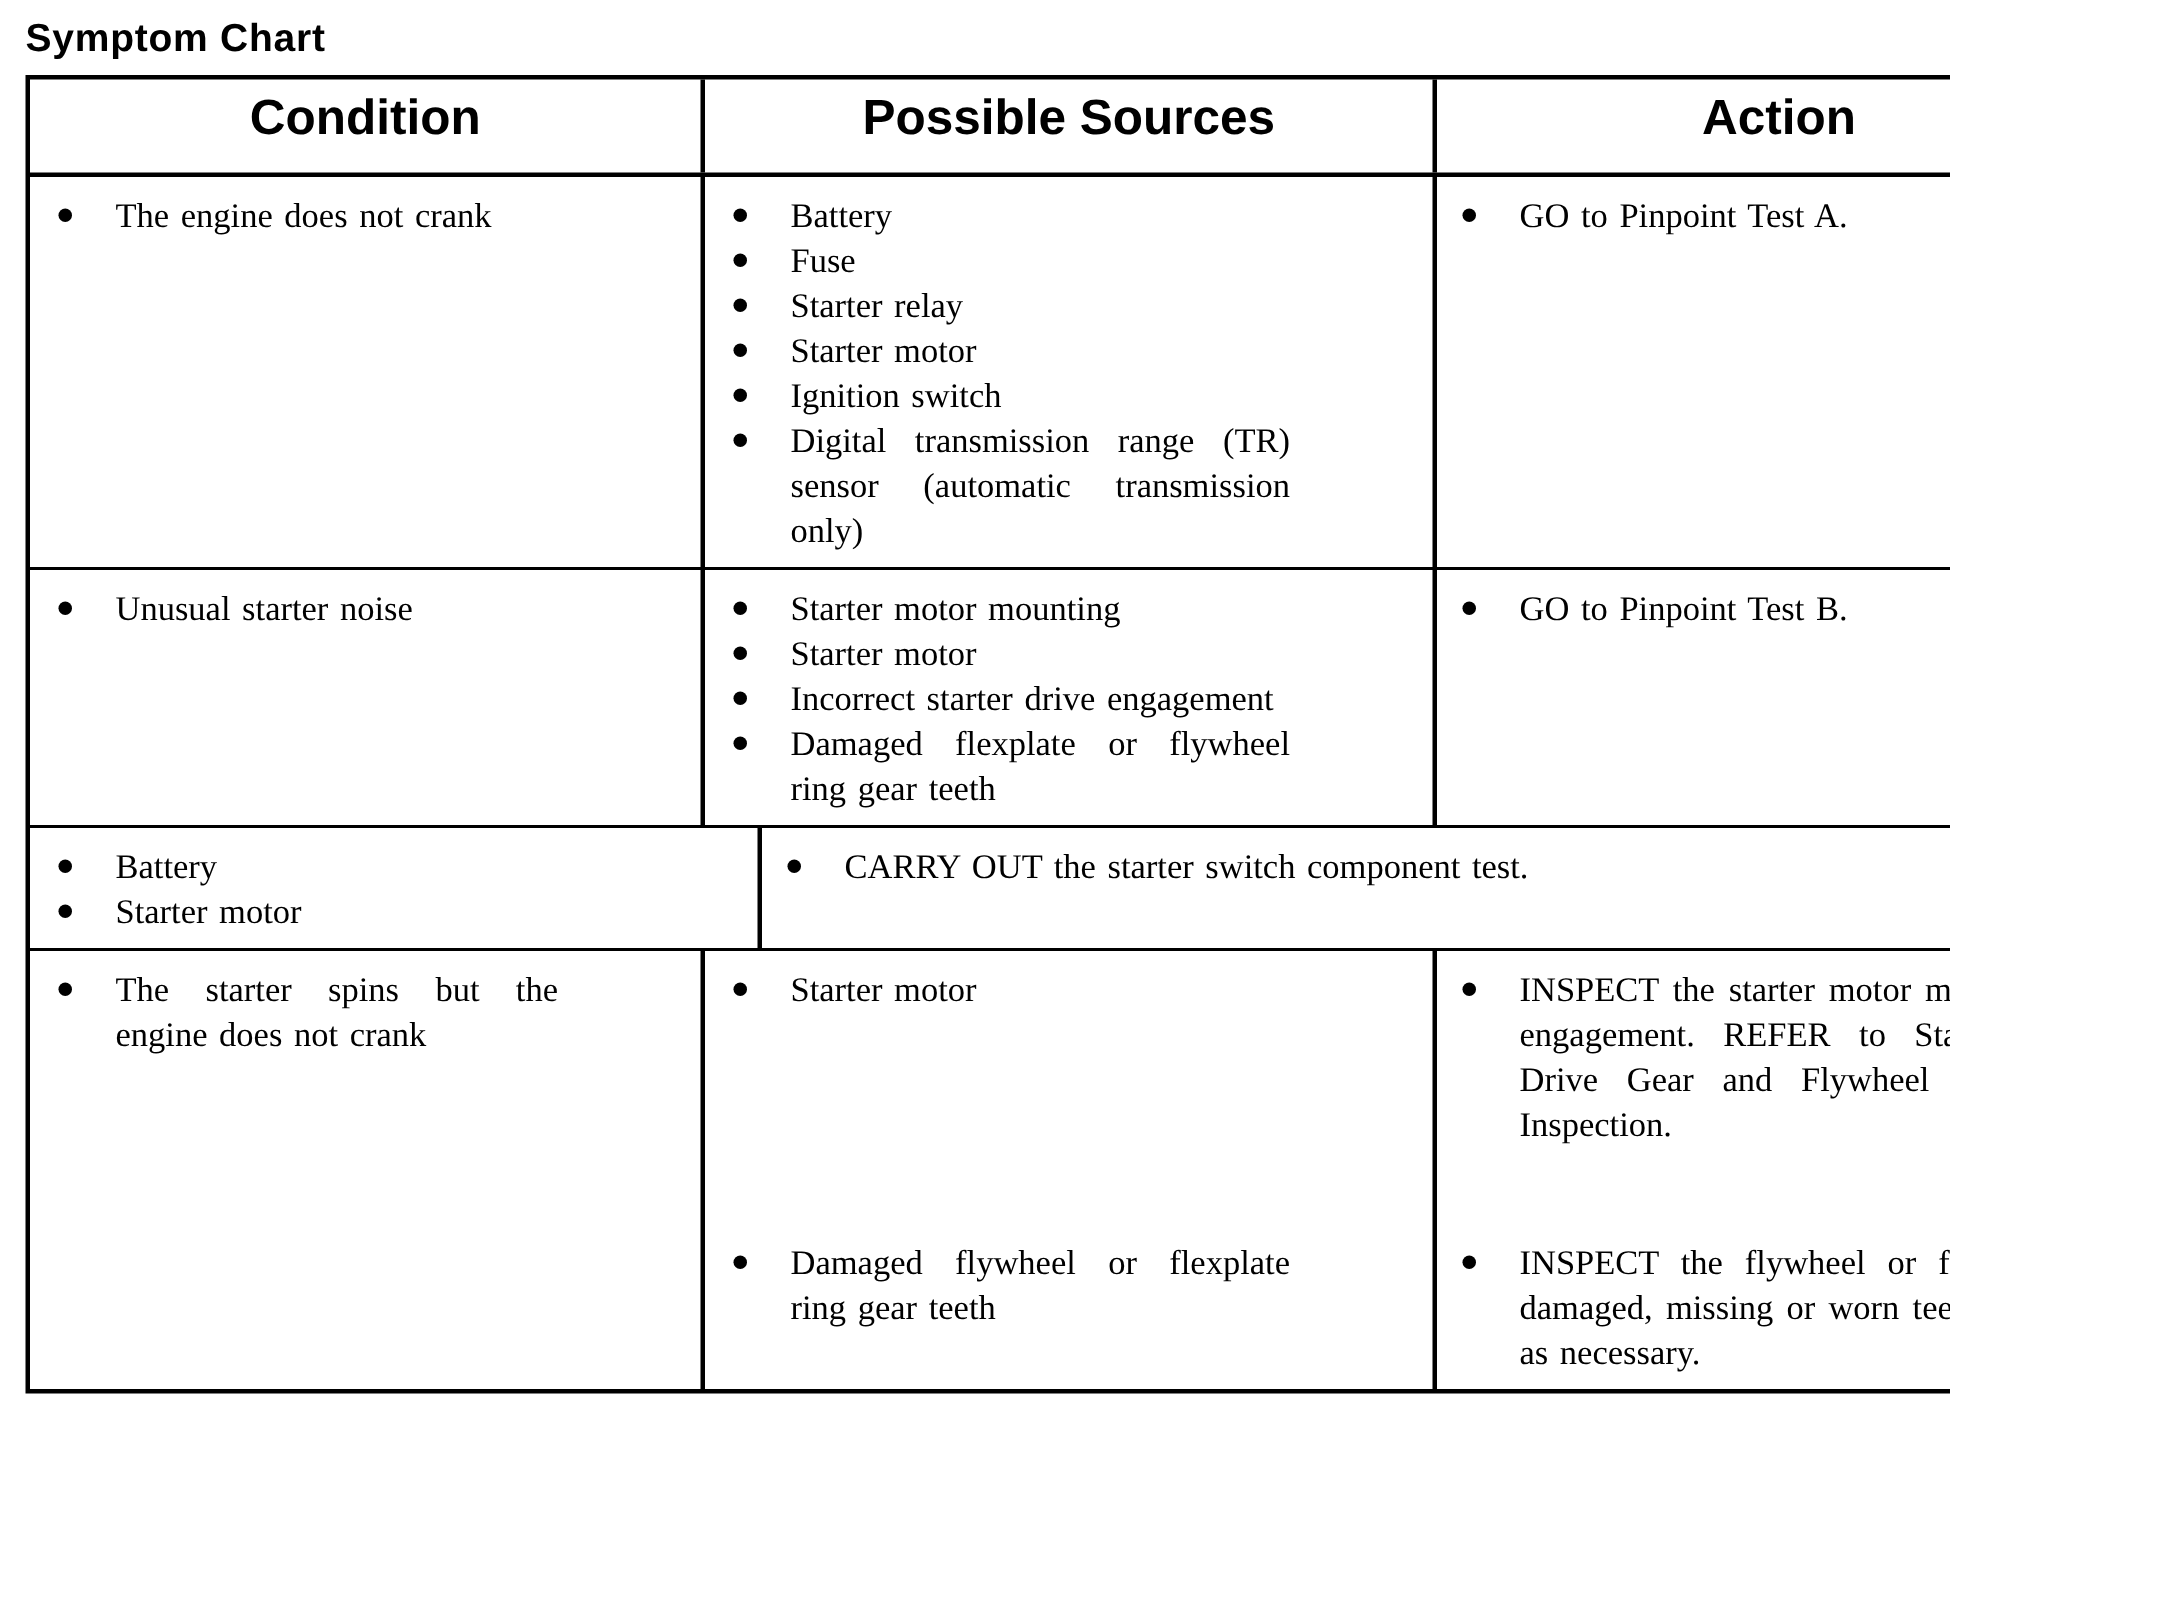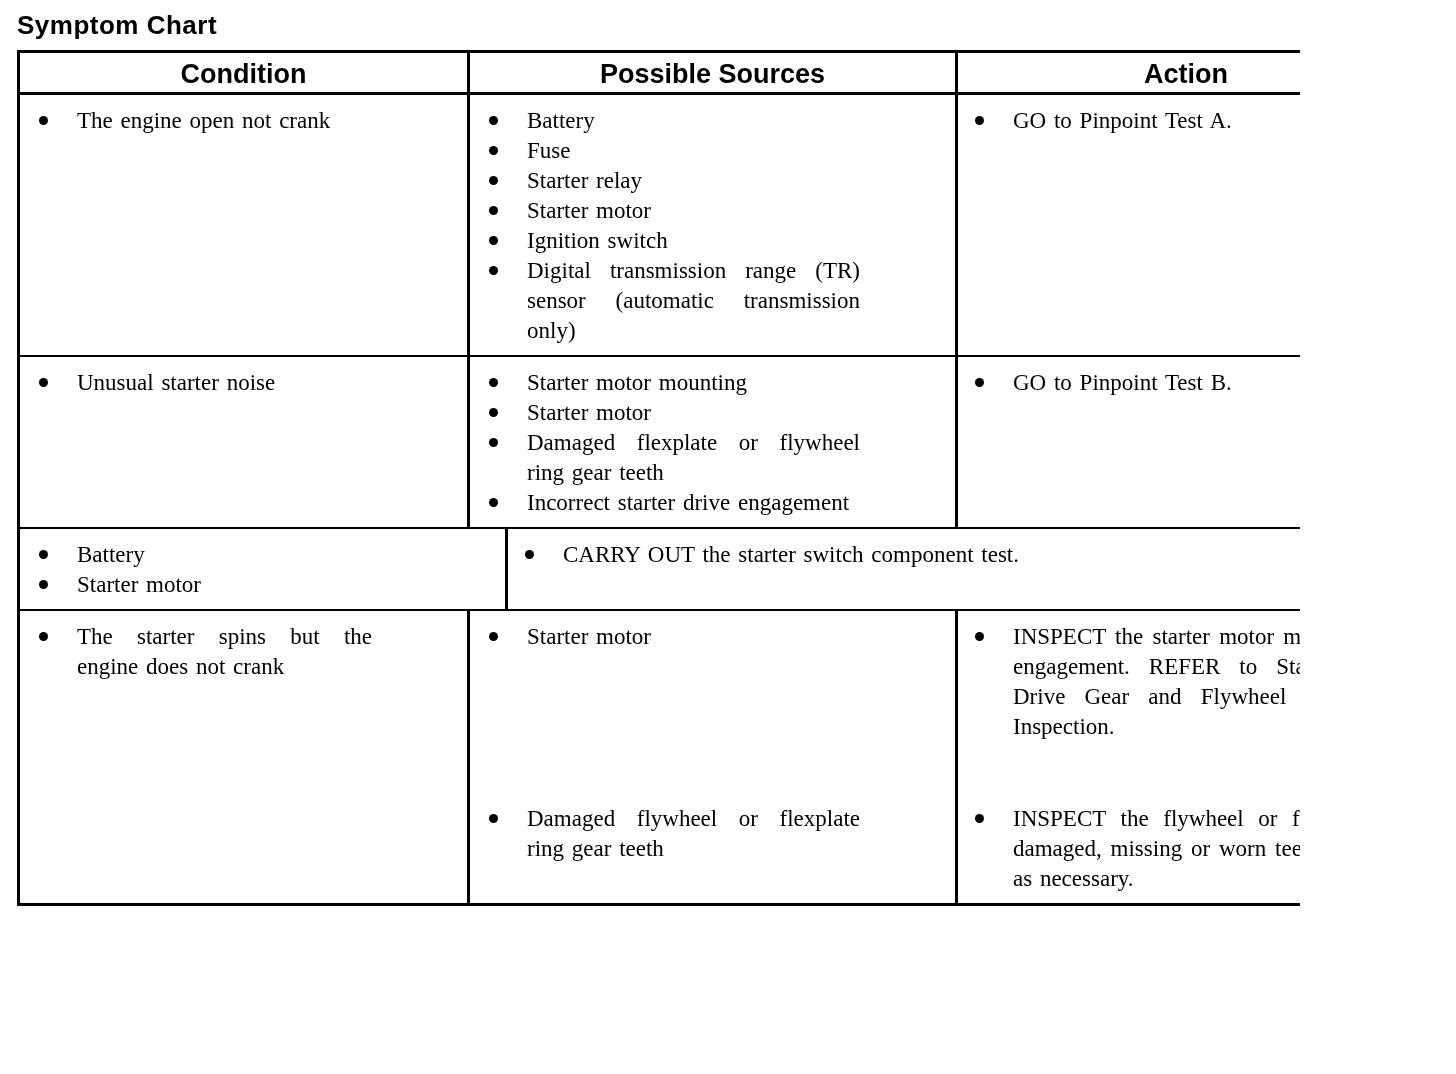--- a/index.html
+++ b/index.html
@@ -29,23 +29,23 @@
     width: 1400px;
     box-sizing: border-box;
   }
   .hrow {
     display: flex;
     border-bottom: 3px solid #000000;
   }
   .hcell {
     font-family: "Liberation Sans", sans-serif;
     font-weight: bold;
-    font-size: 27px;
+    font-size: 33px;
     text-align: center;
-    padding: 6px 0 2px 0;
+    padding: 6px 0 18px 0;
     box-sizing: border-box;
   }
   .brow {
     display: flex;
     border-bottom: 2px solid #000000;
   }
   .brow:last-child {
     border-bottom: none;
     border-radius: 22px;
   }
@@ -96,21 +96,21 @@
     <div class="hrow">
       <div class="hcell c1">Condition</div>
       <div class="hcell c2">Possible Sources</div>
       <div class="hcell c3">Action</div>
     </div>
 
     <div class="brow">
       <div class="cell c1">
         <div class="li">
           <span class="bullet"></span>
-          <span>The engine open not crank</span>
+          <span>The engine does not crank</span>
         </div>
       </div>
       <div class="cell c2">
         <div class="li"><span class="bullet"></span><span>Battery</span></div>
         <div class="li"><span class="bullet"></span><span>Fuse</span></div>
         <div class="li"><span class="bullet"></span><span>Starter relay</span></div>
         <div class="li"><span class="bullet"></span><span>Starter motor</span></div>
         <div class="li"><span class="bullet"></span><span>Ignition switch</span></div>
         <div class="li"><span class="bullet"></span><span>Digital transmission range (TR) sensor (automatic transmission only)</span></div>
       </div>
@@ -125,22 +125,22 @@
     <div class="brow">
       <div class="cell c1">
         <div class="li">
           <span class="bullet"></span>
           <span>Unusual starter noise</span>
         </div>
       </div>
       <div class="cell c2">
         <div class="li"><span class="bullet"></span><span>Starter motor mounting</span></div>
         <div class="li"><span class="bullet"></span><span>Starter motor</span></div>
+        <div class="li"><span class="bullet"></span><span>Incorrect starter drive engagement</span></div>
         <div class="li"><span class="bullet"></span><span>Damaged flexplate or flywheel ring gear teeth</span></div>
-        <div class="li"><span class="bullet"></span><span>Incorrect starter drive engagement</span></div>
       </div>
       <div class="cell c3">
         <div class="li">
           <span class="bullet"></span>
           <span>GO to Pinpoint Test B.</span>
         </div>
       </div>
     </div>
 
     <div class="brow">

